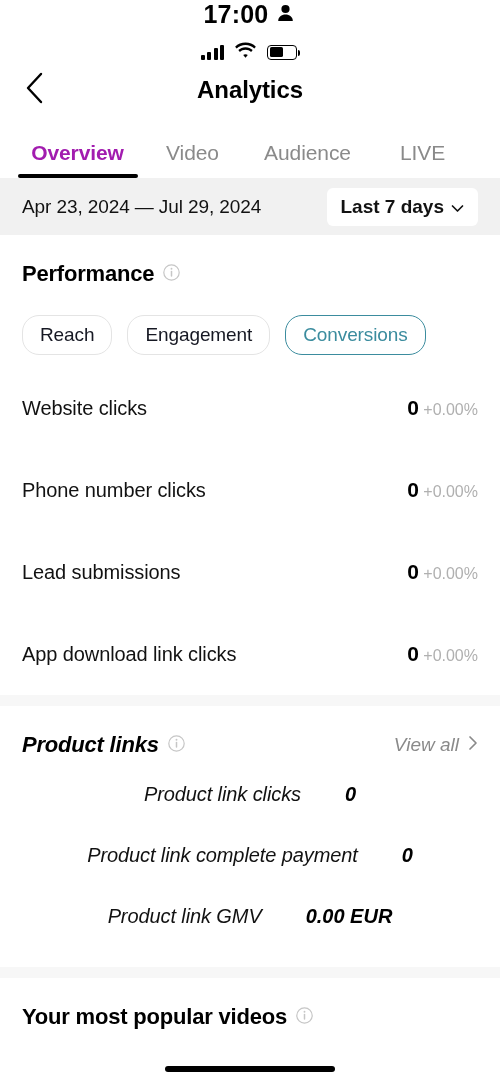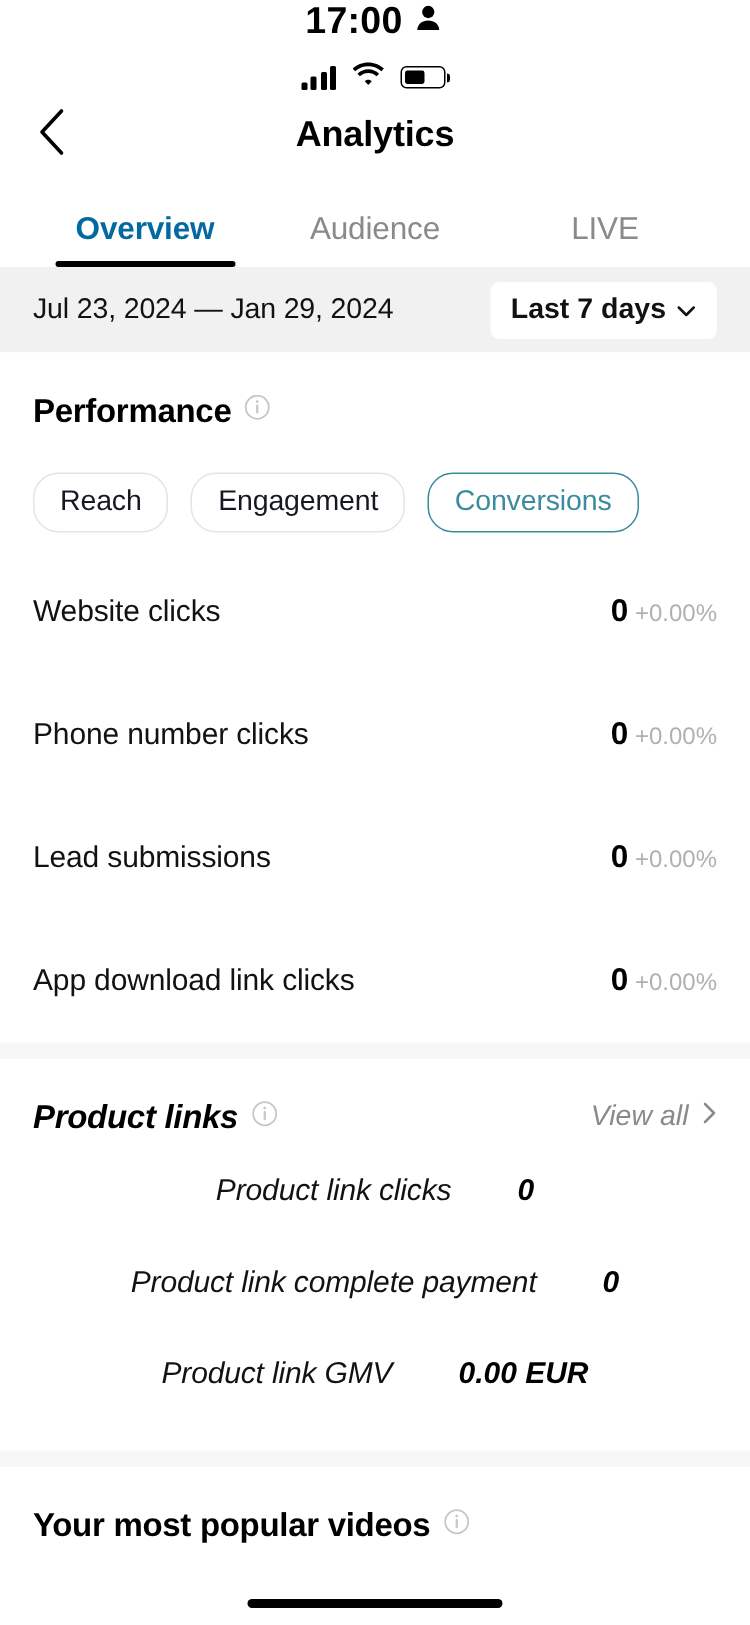--- a/index.html
+++ b/index.html
@@ -46,21 +46,21 @@
     width:100%; text-align:center; font-size:24px; font-weight:700; color:#000;
     letter-spacing:-0.1px;
   }
 
   
   .tabs { display:flex; align-items:flex-end; height:60px; padding:0 20px; background:#fff; }
   .tab {
     flex:1; text-align:center; font-size:21px; color:#8a8a8a;
     padding-bottom:13px; position:relative; letter-spacing:-0.1px;
   }
-  .tab.active { color:#0369a1; font-weight:700; }
+  .tab.active { color:#a21caf; font-weight:700; }
   .tab.active::after {
     content:""; position:absolute; bottom:0; left:50%; transform:translateX(-50%);
     width:120px; height:4px; background:#000; border-radius:2px;
   }
 
   
   .datebar {
     background:#f1f1f1; height:57px; display:flex; align-items:center;
     justify-content:space-between; padding:0 22px;
   }
@@ -159,26 +159,27 @@
         <svg width="19" height="32" viewBox="0 0 19 32">
           <path d="M16 2L3 16l13 14" fill="none" stroke="#000" stroke-width="2.4" stroke-linecap="round" stroke-linejoin="round"></path>
         </svg>
       </span>
     </div>
     <div class="nav-title">Analytics</div>
   </div>
 
   <div class="tabs">
     <div class="tab active">Overview</div>
+    <div class="tab">Video</div>
     <div class="tab">Audience</div>
     <div class="tab">LIVE</div>
   </div>
 
   <div class="datebar">
-    <span class="date-range">Jul 23, 2024 — Jan 29, 2024</span>
+    <span class="date-range">Apr 23, 2024 — Jul 29, 2024</span>
     <div class="range-btn">
       <span>Last 7 days</span>
       <span class="chev-d">
         <svg width="13" height="9" viewBox="0 0 13 9">
           <path d="M1.5 2l5 5 5-5" fill="none" stroke="#121212" stroke-width="1.7" stroke-linecap="round" stroke-linejoin="round"></path>
         </svg>
       </span>
     </div>
   </div>
 

